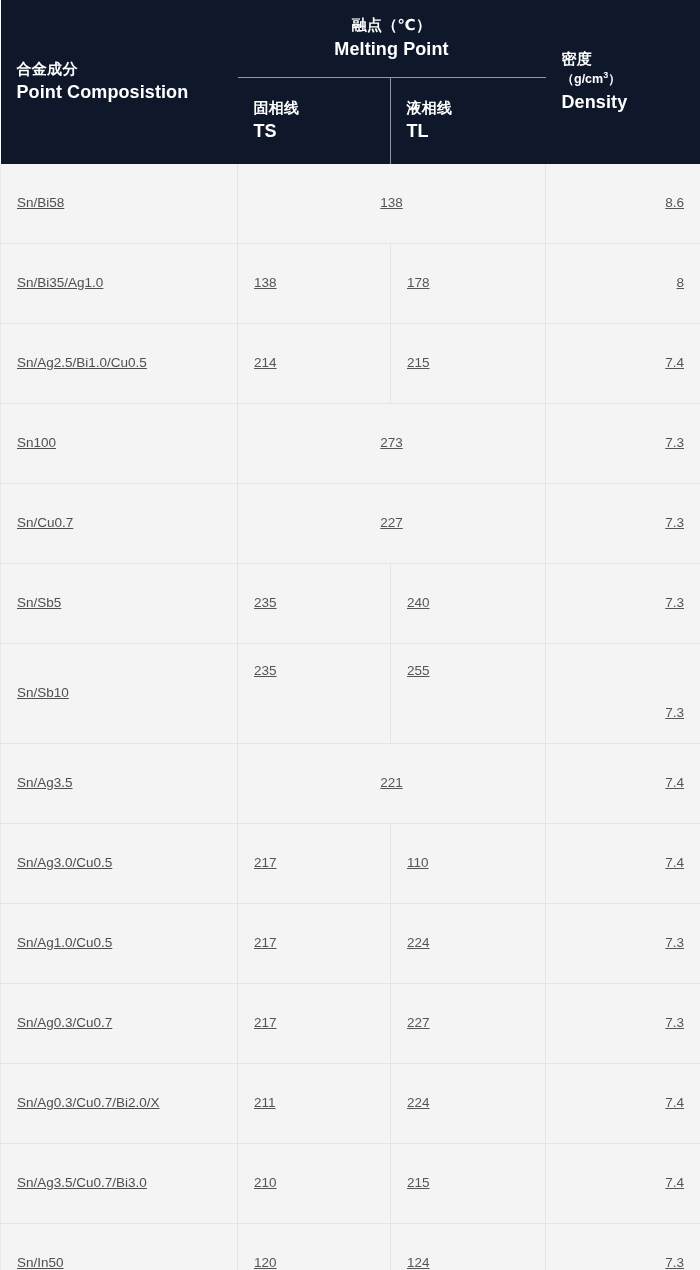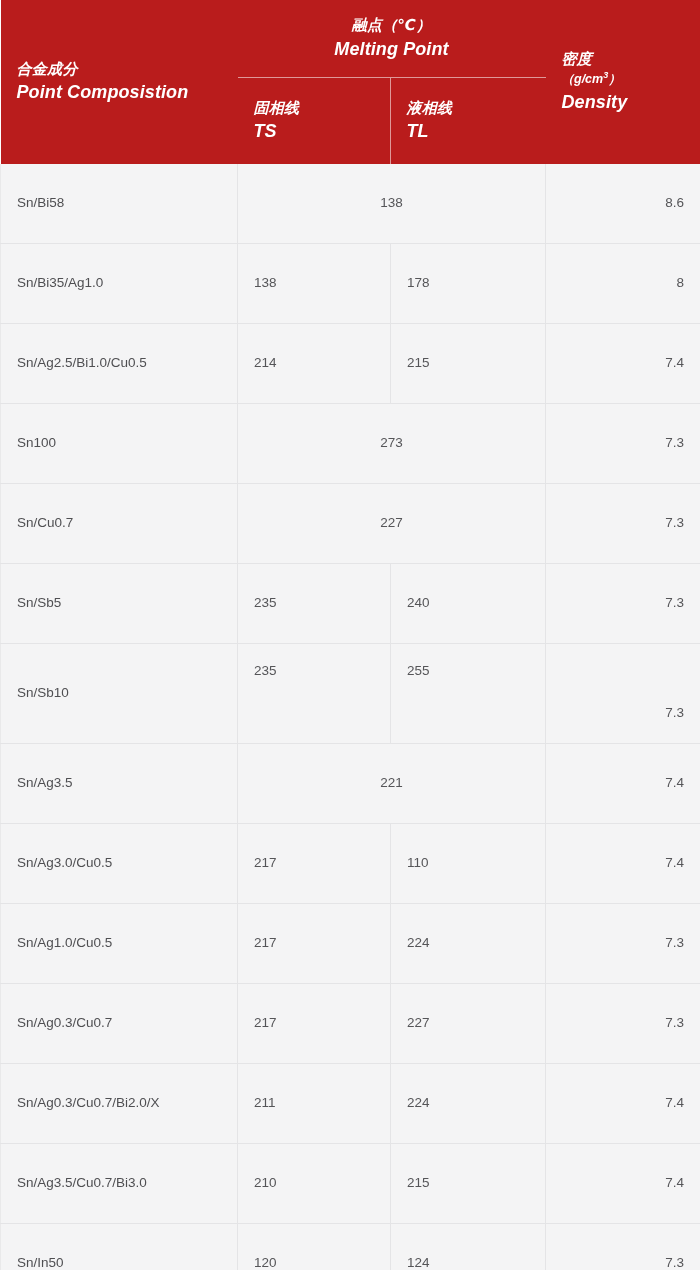--- a/index.html
+++ b/index.html
@@ -30,26 +30,25 @@
   }
 
   
   col.c-alloy   { width: 237px; }
   col.c-ts      { width: 153px; }
   col.c-tl      { width: 155px; }
   col.c-density { width: 155px; }
 
   
   thead th {
-    background: #b91c1c;
+    background: #0f172a;
     color: #ffffff;
     border: none;
     padding: 0;
     vertical-align: middle;
-    font-style: italic;
   }
 
   .hd-cell {
     box-sizing: border-box;
     padding: 0 16px;
     display: flex;
     flex-direction: column;
     justify-content: center;
   }
 
@@ -106,20 +105,21 @@
   tbody td {
     background: #f4f4f5;
     border-right: 1px solid #e4e4e6;
     border-bottom: 1px solid #e4e4e6;
     color: #555558;
     font-size: 13.5px;
     padding: 0 16px;
     height: 79px;
     vertical-align: middle;
     line-height: 1.4;
+    text-decoration: underline;
   }
   tbody tr td:first-child {
     border-left: 1px solid #e9e9ea;
   }
   tbody td.col-alloy {
     text-align: left;
     color: #4f4f52;
   }
   tbody td.col-num {
     text-align: left;

